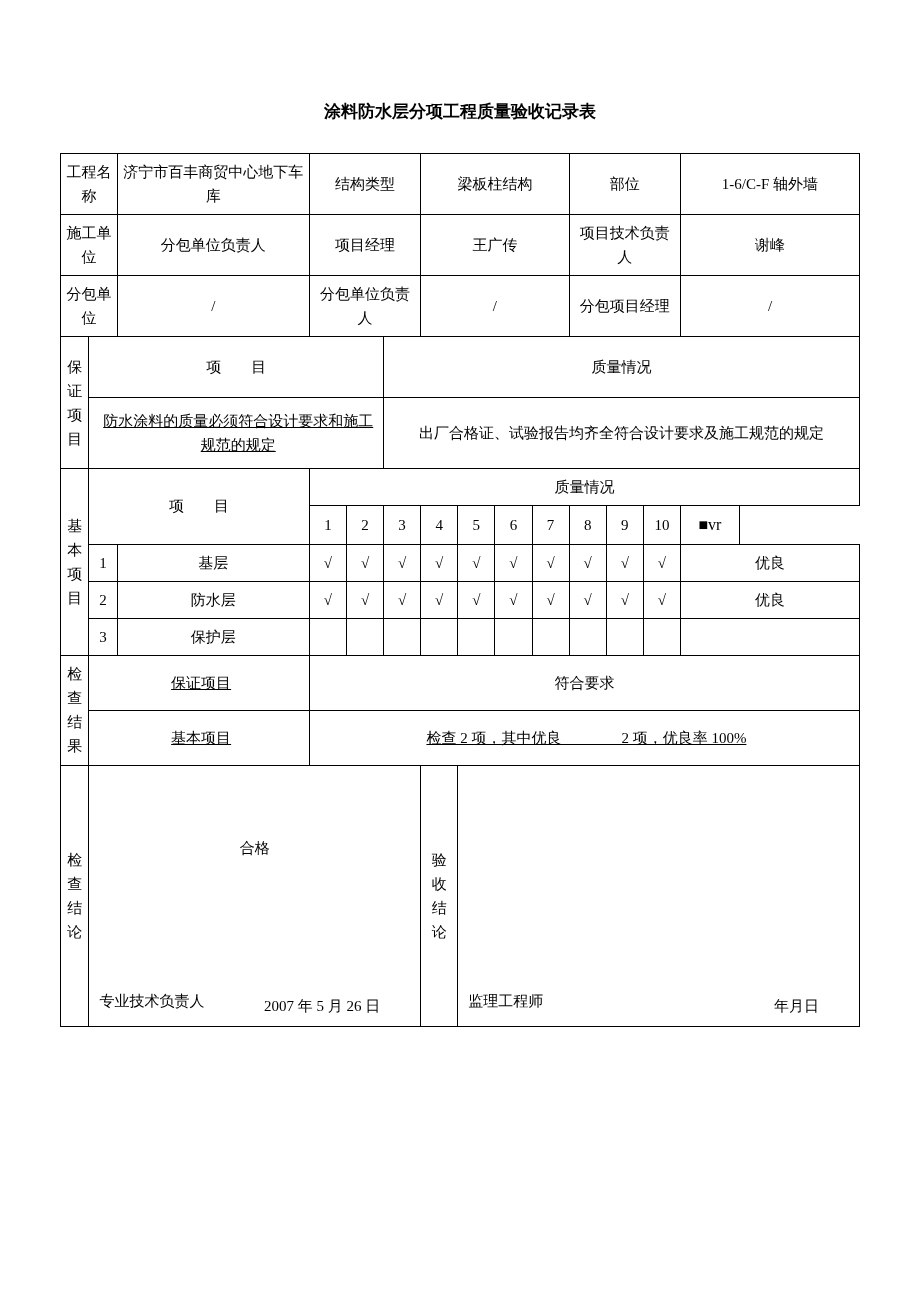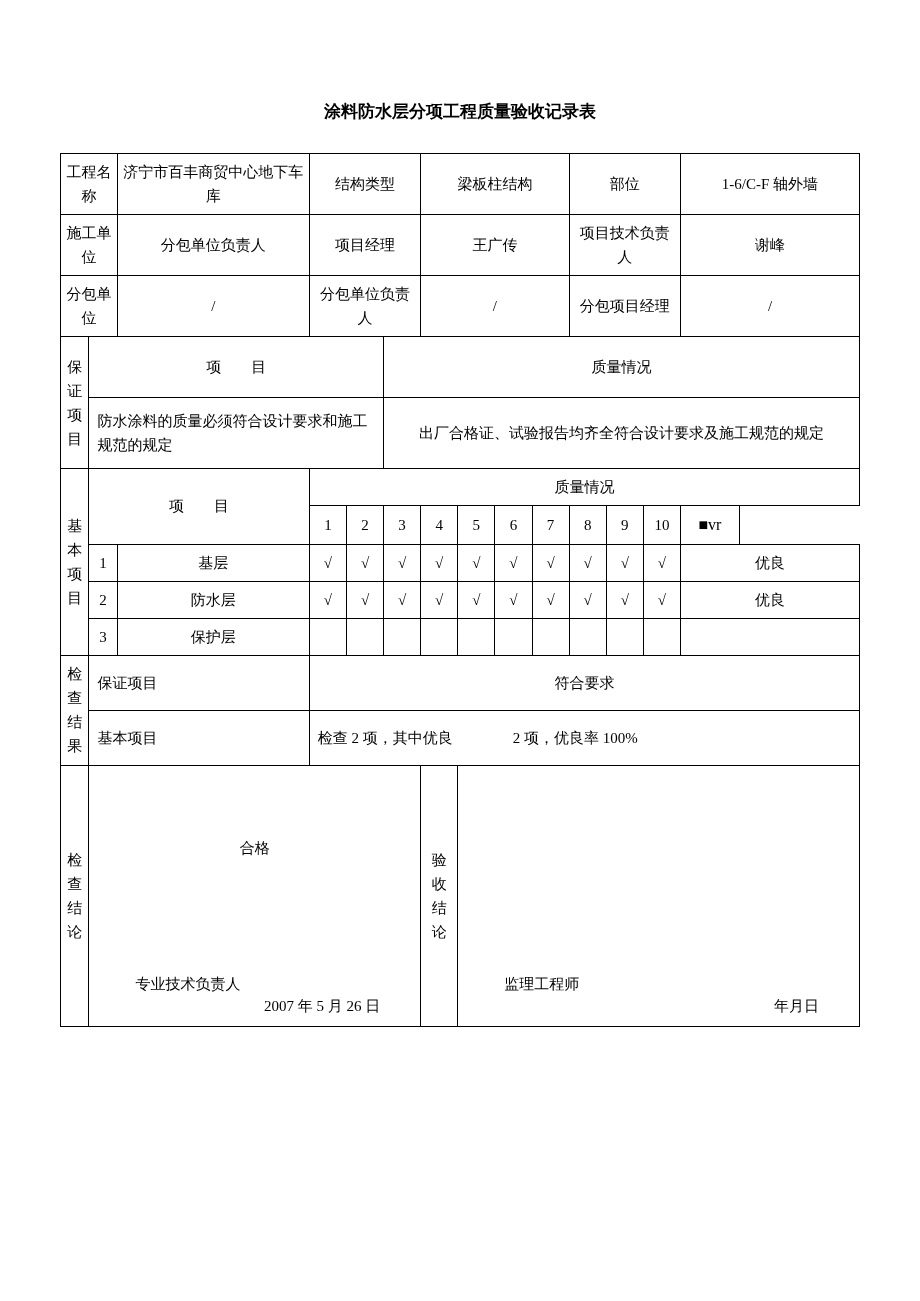--- a/index.html
+++ b/index.html
@@ -26,40 +26,39 @@
     }
     td, th {
       border: 1px solid #000;
       padding: 6px 4px;
       text-align: center;
       vertical-align: middle;
       word-break: break-all;
       line-height: 1.6;
     }
     .tall { height: 56px; }
-    .left { text-align: left; padding-left: 8px; }
+    .left { text-align: center; padding-left: 8px; text-decoration: underline; }
     .num { width: 30px; }
     .tiny { font-size: 16px; }
     .conclusion {
       height: 240px;
       vertical-align: top;
       text-align: left;
       padding: 10px;
       position: relative;
       font-family: Liberation Serif, serif;
     }
     .conclusion .pass {
       text-align: center;
       margin-top: 60px;
     }
     .conclusion .sig {
       position: absolute;
-      bottom: 30px;
+      bottom: 13px;
       left: 10px;
-      margin-left: 36px;
     }
     .conclusion .date {
       position: absolute;
       bottom: 8px;
       right: 40px;
     }
   </style>
 </head>
 <body>
 

